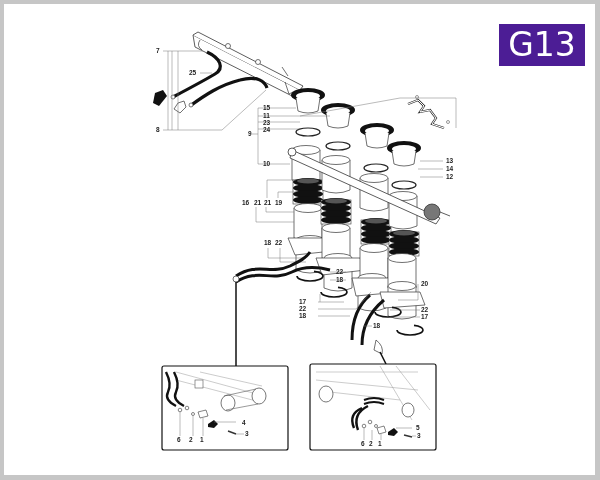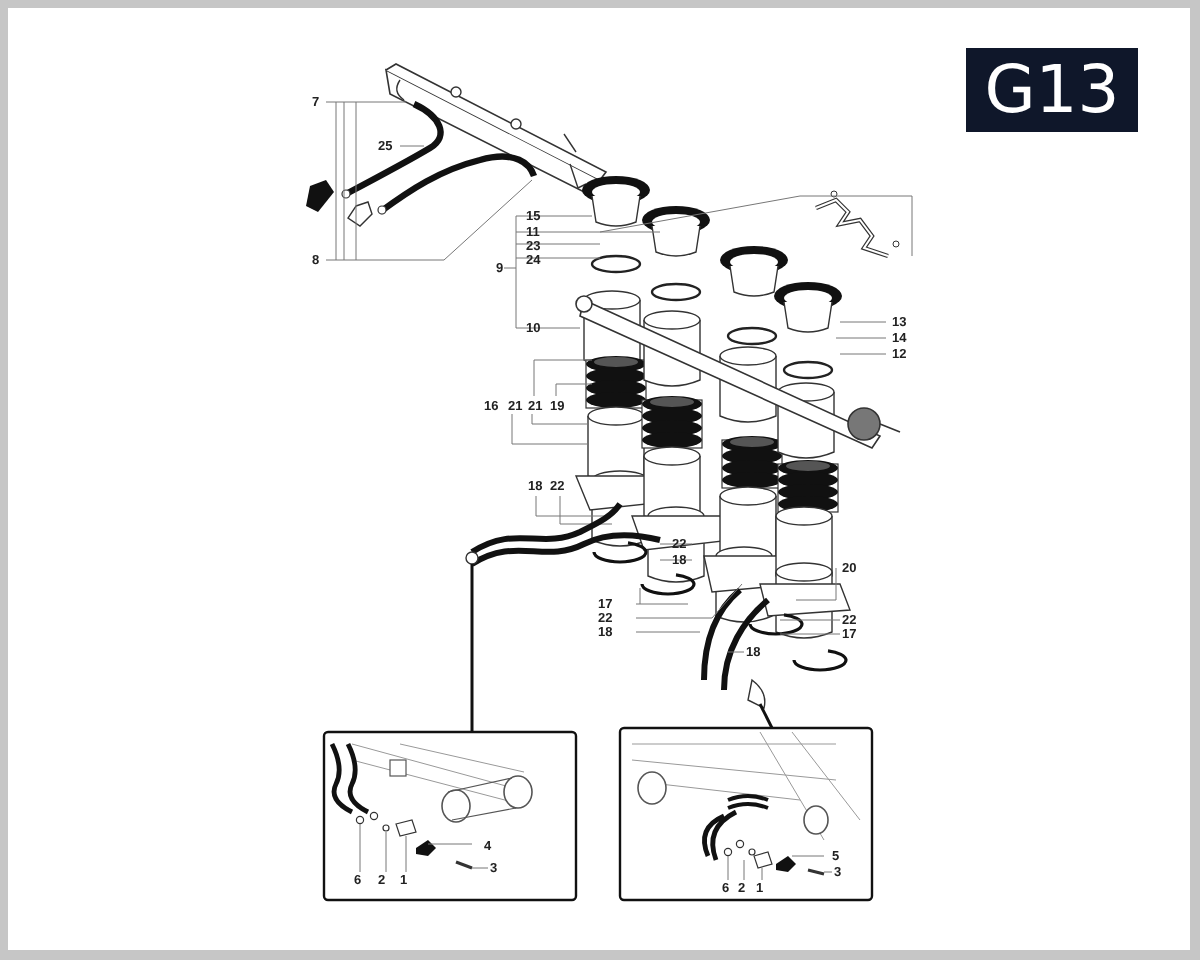--- a/index.html
+++ b/index.html
@@ -10,23 +10,23 @@
     }
     .frame {
       position: absolute; left: 0; top: 0;
       width: 600px; height: 480px;
       box-sizing: border-box;
       border: 4px solid #c6c6c6;
       border-right-width: 5px; border-bottom-width: 5px;
       background: #ffffff;
     }
     .badge {
-      position: absolute; left: 483px; top: 24px;
+      position: absolute; left: 499px; top: 24px;
       width: 86px; height: 42px;
-      background: #0f172a;
+      background: #4c1d95;
       color: #ffffff;
       font-family: "DejaVu Sans", sans-serif;
       font-size: 33px; line-height: 42px;
       text-align: center; letter-spacing: 0px;
     }
     svg.diagram { position: absolute; left: 0; top: 0; }
     svg text {
       font-family: "Liberation Sans", sans-serif;
       font-size: 6.5px; font-weight: bold; fill: #222;
     }

